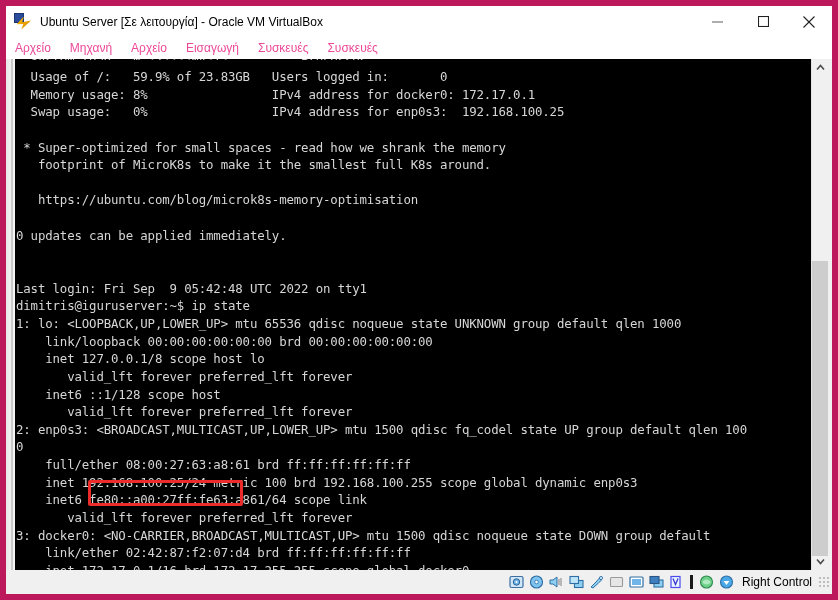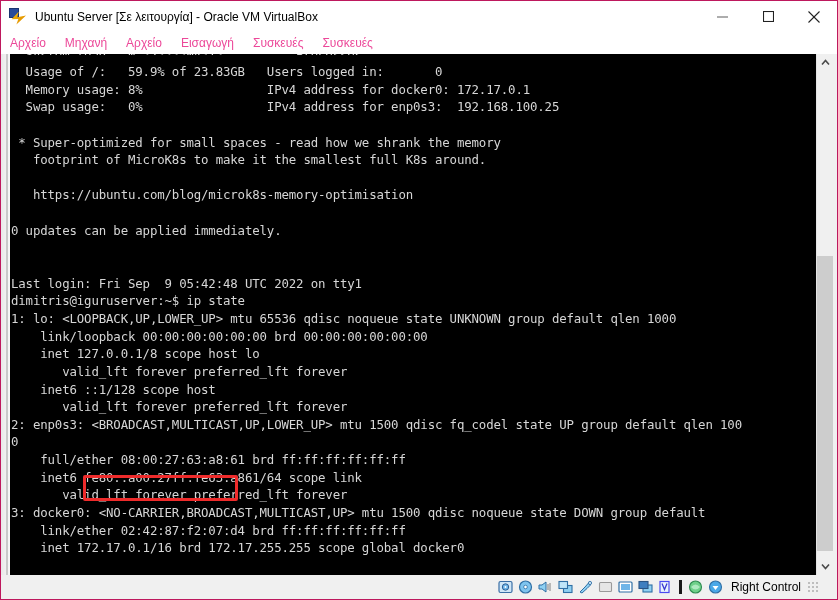--- a/index.html
+++ b/index.html
@@ -7,21 +7,21 @@
     width: 838px; height: 600px;
     overflow: hidden;
     background: #f0f0f0;
     font-family: "Liberation Sans", sans-serif;
   }
 
   .window {
     position: relative;
     width: 838px; height: 600px;
     background: #f0f0f0;
-    border: 1px solid #be185d;
+    border: 6px solid #be185d;
     display: flex;
     flex-direction: column;
   }
 
   
   .titlebar {
     height: 31px;
     background: #ffffff;
     display: flex;
     align-items: center;
@@ -160,21 +160,21 @@
   }
   .right-pad { width: 4px; background: #f0f0f0; flex: 0 0 auto; }
 
   
   .statusbar {
     height: 24px;
     background: #f0f0f0;
     display: flex;
     align-items: center;
     justify-content: flex-end;
-    padding-right: 18px;
+    padding-right: 2px;
     flex: 0 0 auto;
     position: relative;
   }
   .status-icons { display: flex; align-items: center; gap: 3px; }
   .st-ico {
     width: 17px; height: 15px;
     display: flex; align-items: center; justify-content: center;
   }
   .st-ico svg { display: block; }
   .host-key {
@@ -261,20 +261,21 @@
         <div class="term-line">dimitris@iguruserver:~$ ip state</div>
         <div class="term-line">1: lo: &lt;LOOPBACK,UP,LOWER_UP&gt; mtu 65536 qdisc noqueue state UNKNOWN group default qlen 1000</div>
         <div class="term-line">    link/loopback 00:00:00:00:00:00 brd 00:00:00:00:00:00</div>
         <div class="term-line">    inet 127.0.0.1/8 scope host lo</div>
         <div class="term-line">       valid_lft forever preferred_lft forever</div>
         <div class="term-line">    inet6 ::1/128 scope host</div>
         <div class="term-line">       valid_lft forever preferred_lft forever</div>
         <div class="term-line">2: enp0s3: &lt;BROADCAST,MULTICAST,UP,LOWER_UP&gt; mtu 1500 qdisc fq_codel state UP group default qlen 100</div>
         <div class="term-line">0</div>
         <div class="term-line">    full/ether 08:00:27:63:a8:61 brd ff:ff:ff:ff:ff:ff</div>
+        <div class="term-line">    inet 192.168.100.25/24 metric 100 brd 192.168.100.255 scope global dynamic enp0s3</div>
         <div class="term-line">    inet6 fe80::a00:27ff:fe63:a861/64 scope link</div>
         <div class="term-line">       valid_lft forever preferred_lft forever</div>
         <div class="term-line">3: docker0: &lt;NO-CARRIER,BROADCAST,MULTICAST,UP&gt; mtu 1500 qdisc noqueue state DOWN group default</div>
         <div class="term-line">    link/ether 02:42:87:f2:07:d4 brd ff:ff:ff:ff:ff:ff</div>
         <div class="term-line">    inet 172.17.0.1/16 brd 172.17.255.255 scope global docker0</div>
         <div class="hl-box" style="border-color: rgb(238, 43, 43);"></div>
     </div>
 
     <div class="scrollbar">
       <div class="sb-arrow">

